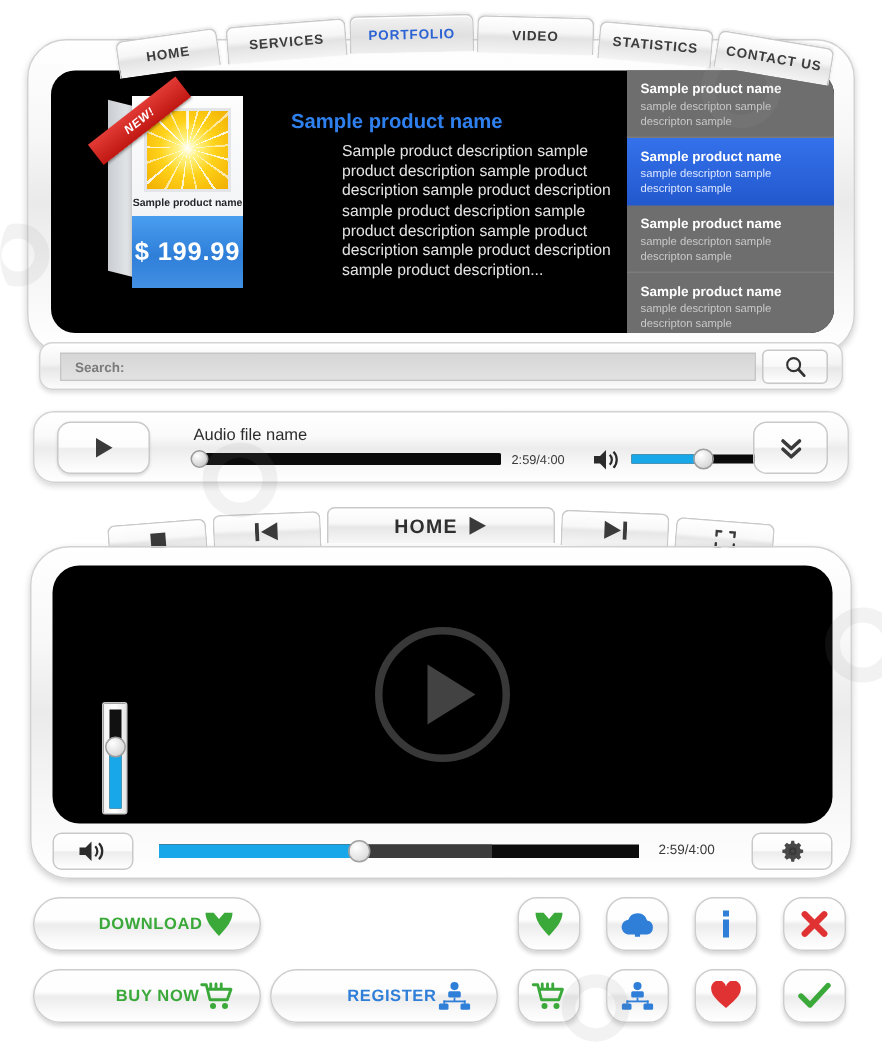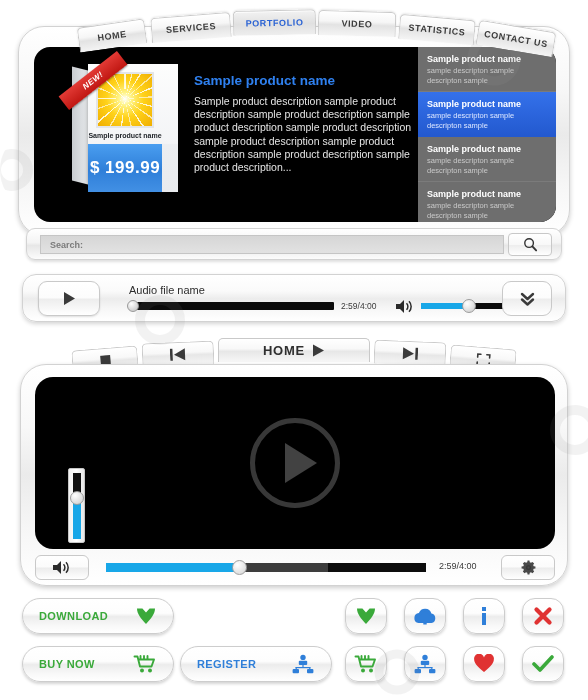--- a/index.html
+++ b/index.html
@@ -57,21 +57,21 @@
   
   #product-box {
     position: absolute; left: 38px; top: 17px; width: 92px; height: 128px;
   }
   .box-side {
     position: absolute; left: 0; top: 7px; width: 18px; height: 114px;
     background: linear-gradient(to right,#c9cdd1,#eceef0);
     transform: skewY(14deg); transform-origin: right bottom;
   }
   .box-front {
-    position: absolute; left: 16px; top: 0; width: 90px; height: 128px;
+    position: absolute; left: 16px; top: 0; width: 74px; height: 128px;
     background: linear-gradient(to bottom,#fdfdfd 0%, #f3f4f6 62%, #eceef1 63%, #e9ebee 100%);
     box-shadow: 1px 2px 5px rgba(0,0,0,.5);
     overflow: hidden;
   }
   .box-art {
     position: absolute; left: 8px; top: 8px; width: 58px; height: 56px;
     border: 2px solid #e3e5e8;
     background: radial-gradient(circle at 50% 48%, #ffffff 0%, #fff48a 16%, #ffd21a 48%, #f0ae00 100%);
   }
   .box-art:after {
@@ -113,21 +113,21 @@
     position: absolute; left: -16px; top: 8px; width: 74px; height: 17px;
     background: linear-gradient(to bottom,#e23a35,#c01712);
     transform: rotate(-38deg);
     color: #fff; font-size: 8px; font-weight: bold; font-style: italic;
     display: flex; align-items: center; justify-content: center;
     letter-spacing: .5px;
     box-shadow: 0 1px 2px rgba(0,0,0,.4);
   }
   #product-text { position: absolute; left: 160px; top: 26px; width: 222px; }
   #product-title { color: #2f80ef; font-size: 13.5px; font-weight: bold; margin-bottom: 7px; }
-  #product-desc { color: #e4e4e4; font-size: 10.5px; line-height: 13.2px; }
+  #product-desc { color: #e4e4e4; font-size: 10.5px; line-height: 13.2px; margin-left: 34px; }
 
   
   #product-list {
     position: absolute; right: 0; top: 0; width: 138px; height: 175px;
     background: #6e6e6e;
   }
   .list-item { padding: 7px 8px 6px 9px; border-bottom: 1px solid #7b7b7b; }
   .list-item.selected { background: linear-gradient(to bottom,#3471ea,#2359cf); border-bottom-color:#2359cf; }
   .li-title { font-size: 9px; font-weight: bold; color: #fff; margin-bottom: 2px; }
   .li-desc  { font-size: 7.5px; line-height: 9.5px; color: #c9c9c9; }
@@ -277,21 +277,21 @@
   }
   #vc-time { position: absolute; left: 404px; top: 6px; font-size: 9px; color: #3a3a3a; }
   #vc-settings {
     position: absolute; right: 0; top: 0; width: 54px; height: 25px; border-radius: 6px;
     background: linear-gradient(to bottom,#ffffff,#fbfbfb 48%,#ececec 52%,#ffffff);
     border: 1px solid #c9c9c9;
     display: flex; align-items: center; justify-content: center;
   }
 
   
-  #bottom-area { position: absolute; left: 0; top: 594px; width: 588px; height: 100px; }
+  #bottom-area { position: absolute; left: 0; top: 594px; width: 588px; height: 100px; text-align: right; }
   .pill {
     position: absolute; height: 36px; border-radius: 18px;
     background: linear-gradient(to bottom,#ffffff 0%,#fdfdfd 42%,#ececec 52%,#f8f8f8 78%,#ffffff 100%);
     border: 1px solid #cdcdcd;
     box-shadow: 0 2px 3px rgba(0,0,0,.17), inset 0 1px 0 #fff;
     display: flex; align-items: center; padding: 0 16px;
     font-size: 11px; font-weight: bold; letter-spacing: .4px;
   }
   .pill .lbl { flex: 1; }
   .pill.green .lbl { color: #3aa93a; }

